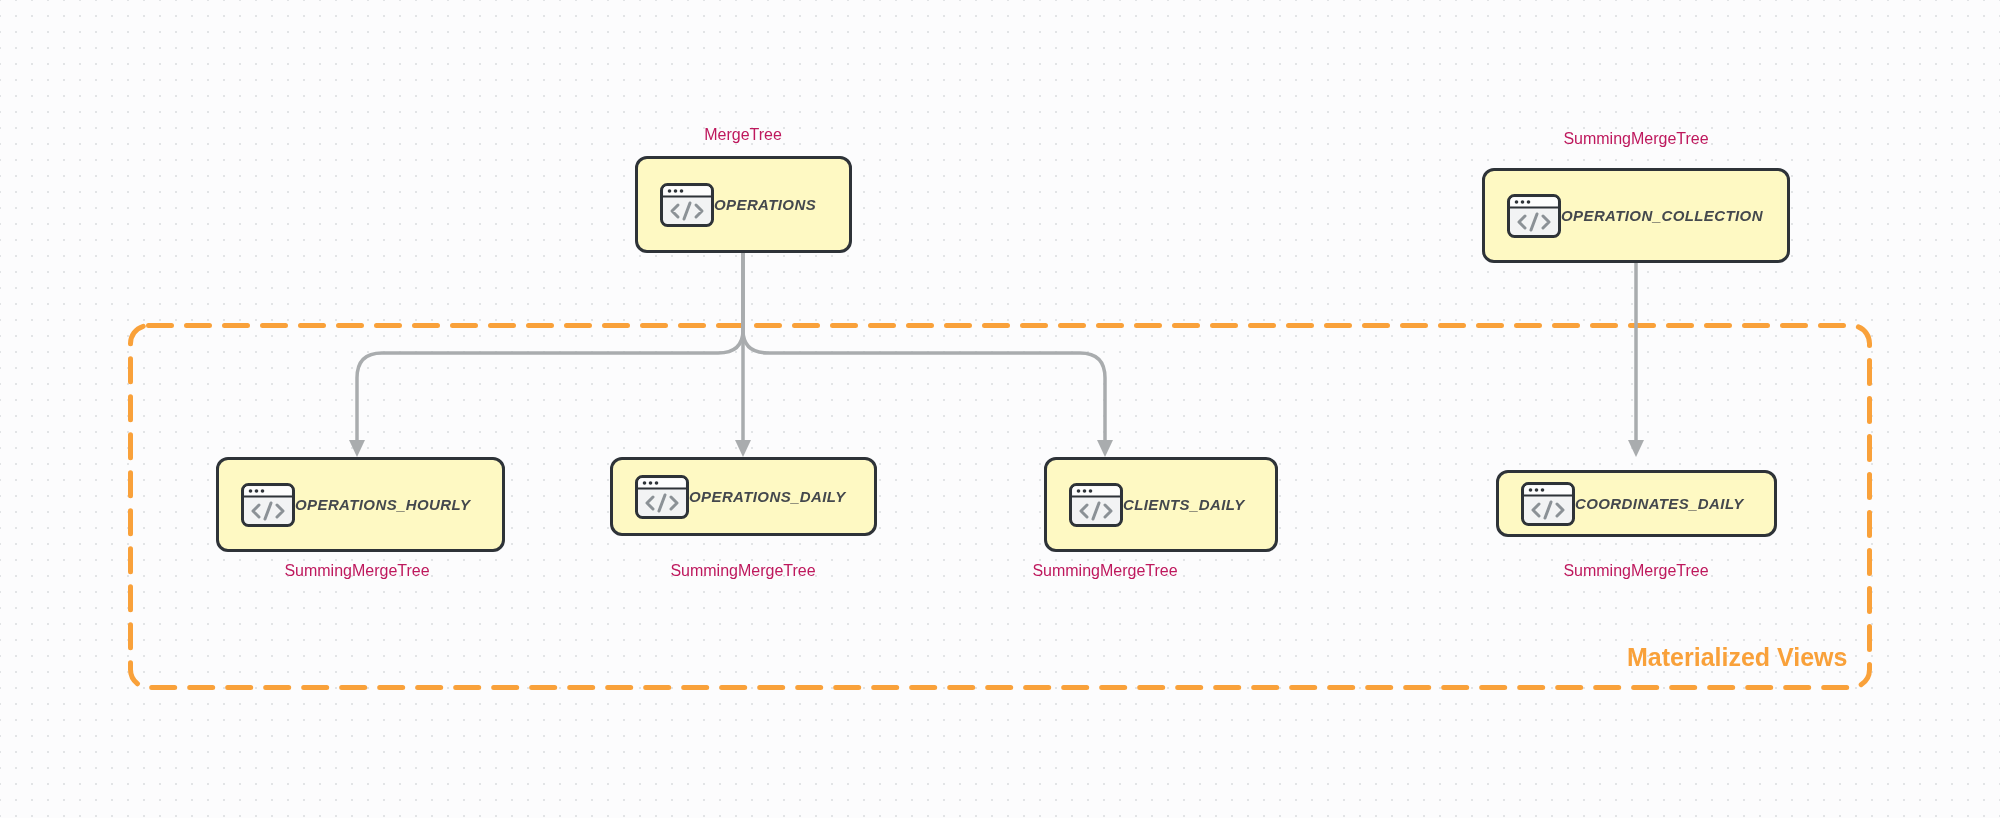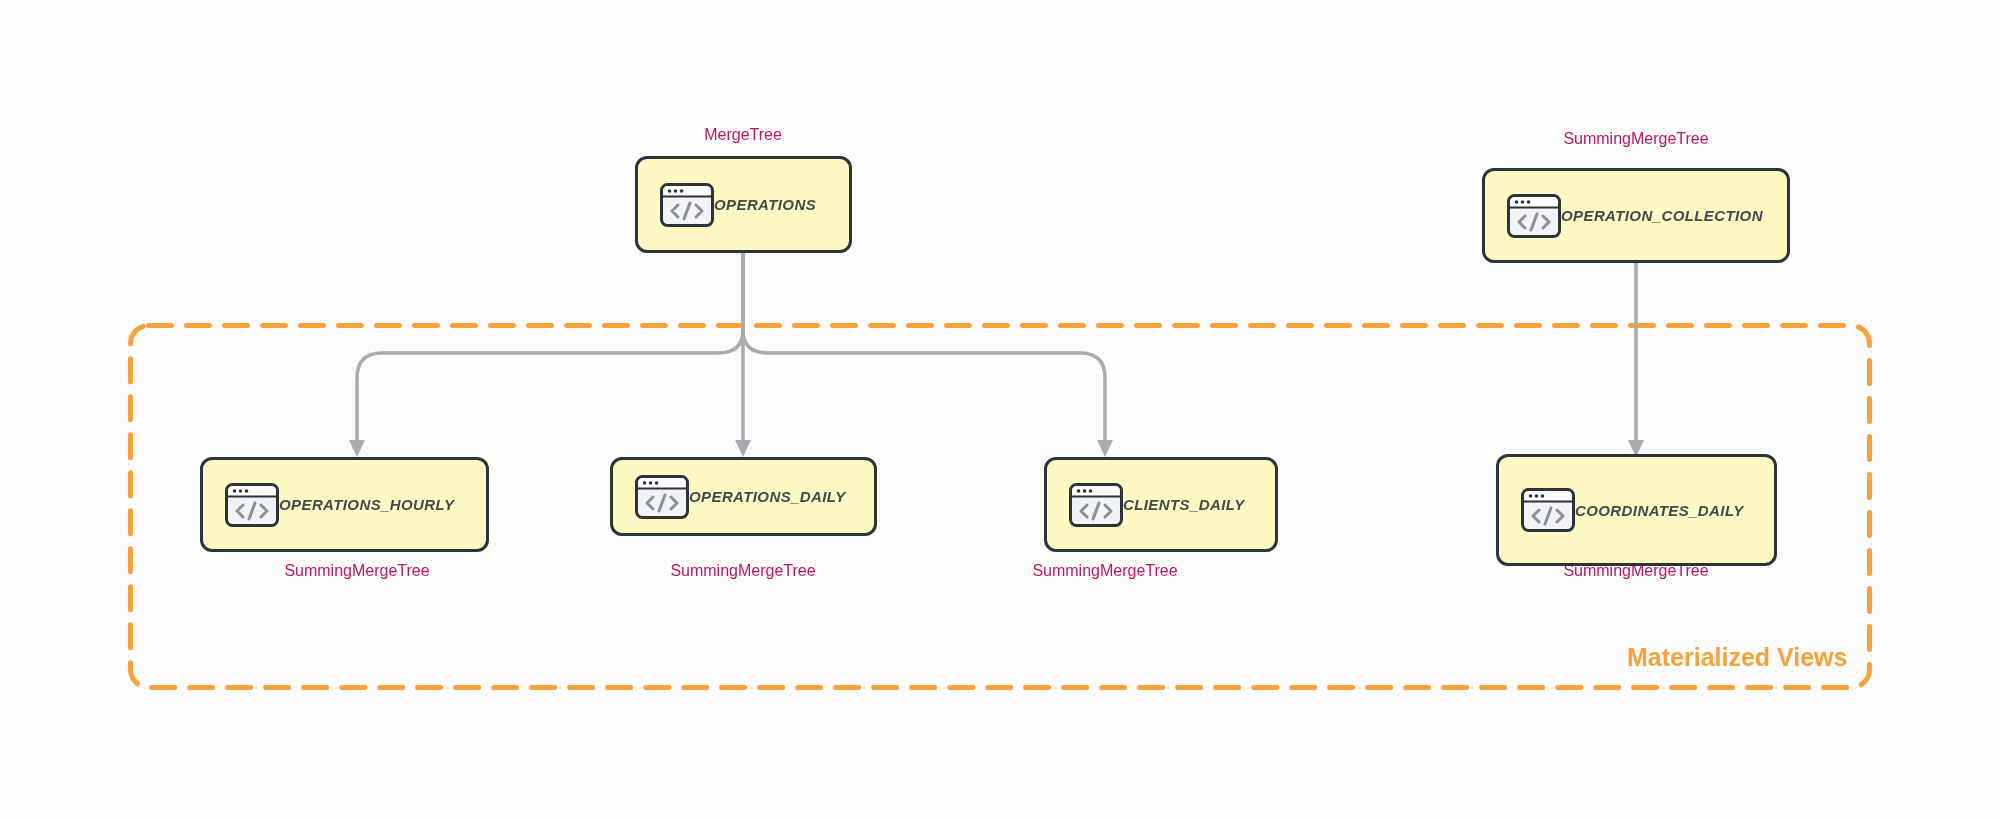--- a/index.html
+++ b/index.html
@@ -85,21 +85,21 @@
       <line x1="2" y1="13.5" x2="52" y2="13.5" stroke="#2e3338" stroke-width="2.2"></line>
       <circle cx="9.5" cy="8" r="1.8" fill="#2e3338"></circle>
         <circle cx="15.5" cy="8" r="1.8" fill="#2e3338"></circle>
         <circle cx="21.5" cy="8" r="1.8" fill="#2e3338"></circle>
       <path d="M18 22 L12 28 L18 34 M36 22 L42 28 L36 34 M24 36 L30 20" stroke="#8b9196" stroke-width="3" fill="none" stroke-linecap="round" stroke-linejoin="round"></path>
     </svg>
   </span>
   <span class="node-title">OPERATION_COLLECTION</span>
 </div>
 
-<div class="node" style="left:200px;top:457px;width:289px;height:95px">
+<div class="node" style="left:216px;top:457px;width:289px;height:95px">
   <span class="icon">
     <svg width="54" height="44" viewBox="0 0 54 44">
       <rect x="1.5" y="1.5" width="51" height="41" rx="6" fill="#f2f3f4" stroke="#2e3338" stroke-width="3"></rect>
       <rect x="3.5" y="3.5" width="47" height="9" rx="3" fill="#fdfdfd"></rect>
       <line x1="2" y1="13.5" x2="52" y2="13.5" stroke="#2e3338" stroke-width="2.2"></line>
       <circle cx="9.5" cy="8" r="1.8" fill="#2e3338"></circle>
         <circle cx="15.5" cy="8" r="1.8" fill="#2e3338"></circle>
         <circle cx="21.5" cy="8" r="1.8" fill="#2e3338"></circle>
       <path d="M18 22 L12 28 L18 34 M36 22 L42 28 L36 34 M24 36 L30 20" stroke="#8b9196" stroke-width="3" fill="none" stroke-linecap="round" stroke-linejoin="round"></path>
     </svg>
@@ -130,21 +130,21 @@
       <line x1="2" y1="13.5" x2="52" y2="13.5" stroke="#2e3338" stroke-width="2.2"></line>
       <circle cx="9.5" cy="8" r="1.8" fill="#2e3338"></circle>
         <circle cx="15.5" cy="8" r="1.8" fill="#2e3338"></circle>
         <circle cx="21.5" cy="8" r="1.8" fill="#2e3338"></circle>
       <path d="M18 22 L12 28 L18 34 M36 22 L42 28 L36 34 M24 36 L30 20" stroke="#8b9196" stroke-width="3" fill="none" stroke-linecap="round" stroke-linejoin="round"></path>
     </svg>
   </span>
   <span class="node-title">CLIENTS_DAILY</span>
 </div>
 
-<div class="node" style="left:1496px;top:454px;width:281px;height:112px">
+<div class="node" style="left:1496px;top:470px;width:281px;height:67px">
   <span class="icon">
     <svg width="54" height="44" viewBox="0 0 54 44">
       <rect x="1.5" y="1.5" width="51" height="41" rx="6" fill="#f2f3f4" stroke="#2e3338" stroke-width="3"></rect>
       <rect x="3.5" y="3.5" width="47" height="9" rx="3" fill="#fdfdfd"></rect>
       <line x1="2" y1="13.5" x2="52" y2="13.5" stroke="#2e3338" stroke-width="2.2"></line>
       <circle cx="9.5" cy="8" r="1.8" fill="#2e3338"></circle>
         <circle cx="15.5" cy="8" r="1.8" fill="#2e3338"></circle>
         <circle cx="21.5" cy="8" r="1.8" fill="#2e3338"></circle>
       <path d="M18 22 L12 28 L18 34 M36 22 L42 28 L36 34 M24 36 L30 20" stroke="#8b9196" stroke-width="3" fill="none" stroke-linecap="round" stroke-linejoin="round"></path>
     </svg>

